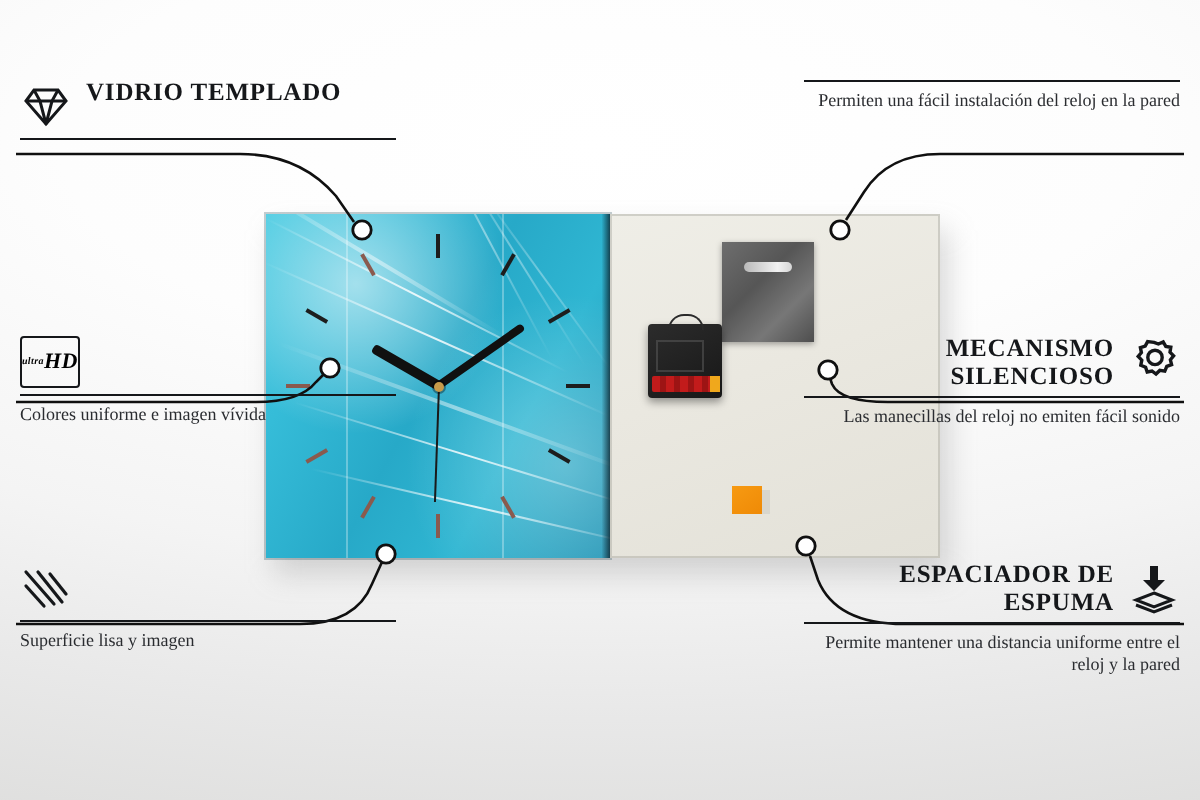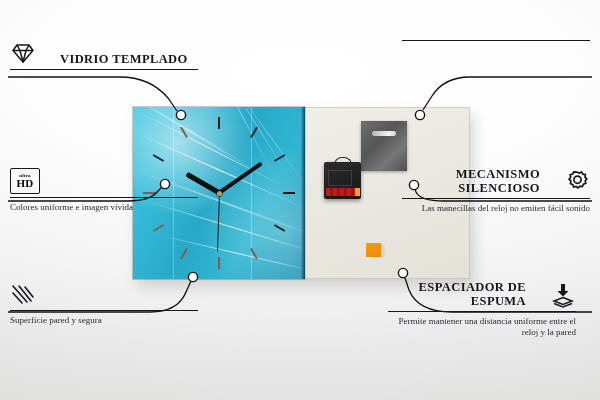--- a/index.html
+++ b/index.html
@@ -218,22 +218,22 @@
     background: #d8d6cd;
   }
 
   
   .callout {
     position: absolute;
     width: 188px;
   }
   .callout .head {
     display: flex;
-    align-items: flex-end;
-    gap: 24px;
+    align-items: flex-start;
+    gap: 7px;
     margin-bottom: 3px;
   }
   .callout.right .head {
     flex-direction: row-reverse;
   }
   .callout .title {
     font-size: 12.5px;
     font-weight: 700;
     line-height: 13.5px;
     letter-spacing: 0.4px;
@@ -255,24 +255,25 @@
   .callout.right .desc { text-align: right; }
 
   .ic { width: 26px; height: 26px; flex: 0 0 26px; }
   .ic svg { display: block; width: 26px; height: 26px; }
 
   .hdbadge {
     width: 28px; height: 24px; flex: 0 0 28px;
     border: 1.6px solid #15171a;
     border-radius: 2px;
     display: flex;
-    flex-direction: column;
+    flex-direction: row;
     align-items: center;
     justify-content: center;
     line-height: 1;
+    font-style: italic;
   }
   .hdbadge .u { font-size: 5px; font-weight: 700; letter-spacing: .2px; }
   .hdbadge .h { font-size: 11px; font-weight: 700; letter-spacing: .3px; }
 
   
   #leaders {
     position: absolute;
     left: 0; top: 0;
     width: 600px; height: 400px;
     pointer-events: none;
@@ -395,44 +396,45 @@
             <g fill="none" stroke="#15171a" stroke-width="1.6" stroke-linecap="round">
           <path d="M3 5 L17 21"></path>
               <path d="M9 5 L21 20"></path>
               <path d="M15 6 L23 16"></path>
               <path d="M3 12 L12 22"></path>
         </g>
           </svg>
       </span>
     </div>
     <div class="rule"></div>
-    <div class="desc">Superficie pared y segura</div>
+    <div class="desc">Superficie lisa y imagen</div>
   </div>
 
   <div class="callout right" style="left:402px; top:40px;">
     <div class="rule"></div>
+    <div class="desc">Permiten una fácil instalación del reloj en la pared</div>
   </div>
 
   <div class="callout right" style="left:402px; top:168px;">
     <div class="head">
       <span class="ic">
         <svg viewBox="0 0 26 26">
             <g fill="none" stroke="#15171a" stroke-width="1.7">
           <path d="M13 3.2 L15.2 4.0 L17.6 3.0 L18.9 5.2 L21.4 5.6 L21.0 8.1 L22.8 9.9 L21.2 11.9 L21.8 14.3 L19.4 15.2 L18.4 17.6 L15.9 17.2 L14.0 19.0 L12.0 17.5 L9.6 18.0 L8.8 15.6 L6.4 14.6 L6.9 12.1 L5.1 10.2 L6.7 8.3 L6.2 5.8 L8.6 5.0 L9.8 2.8 Z"></path>
           <circle cx="13.5" cy="10.7" r="3.6"></circle>
         </g>
           </svg>
       </span>
       <span class="title">MECANISMO SILENCIOSO</span>
     </div>
     <div class="rule"></div>
     <div class="desc">Las manecillas del reloj no emiten fácil sonido</div>
   </div>
 
-  <div class="callout right" style="left:388px; top:281px;">
+  <div class="callout right" style="left:402px; top:281px;">
     <div class="head">
       <span class="ic">
         <svg viewBox="0 0 26 26">
           <path d="M11 2 L15 2 L15 9 L18.5 9 L13 14.5 L7.5 9 L11 9 Z" fill="#15171a"></path>
           <path d="M13 15.5 L22 19 L13 22.5 L4 19 Z" fill="none" stroke="#15171a" stroke-width="1.5"></path>
           <path d="M4 21.5 L13 25 L22 21.5" fill="none" stroke="#15171a" stroke-width="1.5"></path>
         </svg>
       </span>
       <span class="title">ESPACIADOR DE ESPUMA</span>
     </div>

